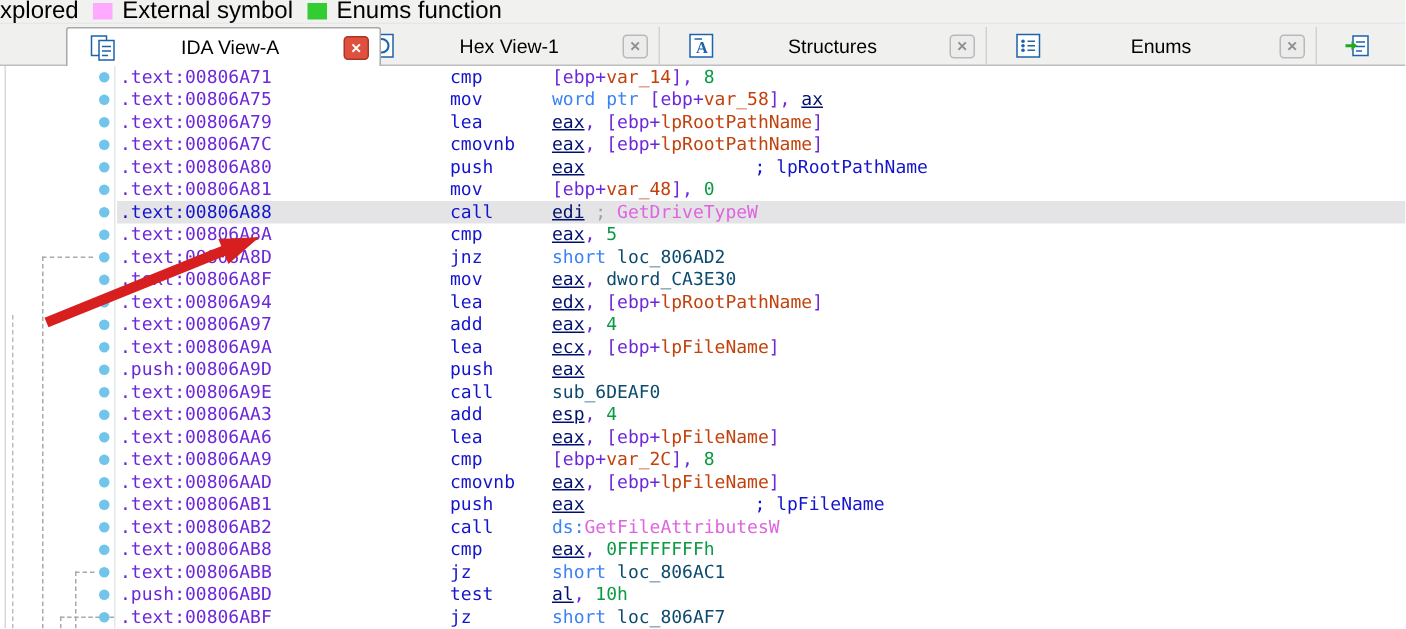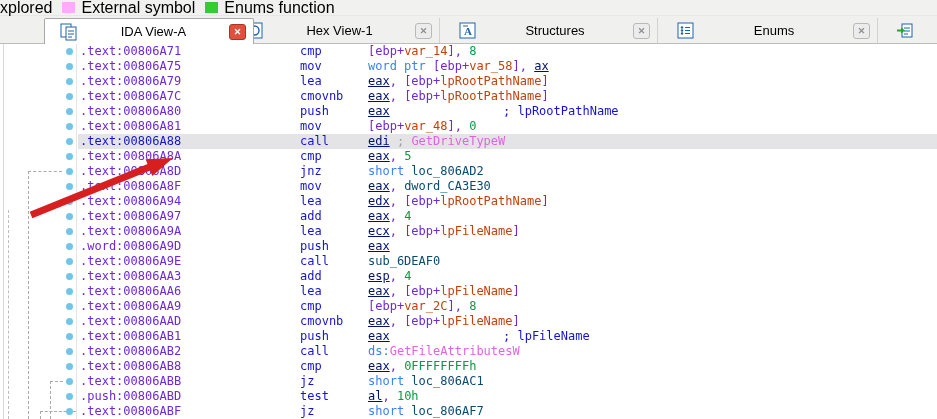--- a/index.html
+++ b/index.html
@@ -170,21 +170,21 @@
         <div class="row"><span class="addr">.text:00806A7C</span><span class="mn">cmovnb</span><span class="r">eax</span><span class="p">, [ebp+</span><span class="v">lpRootPathName</span><span class="p">]</span></div>
         <div class="row"><span class="addr">.text:00806A80</span><span class="mn">push</span><span class="r">eax</span><span class="cmt">; lpRootPathName</span></div>
         <div class="row"><span class="addr">.text:00806A81</span><span class="mn">mov</span><span class="p">[ebp+</span><span class="v">var_48</span><span class="p">], </span><span class="n">0</span></div>
         <div class="row hl"><span class="addr">.text:00806A88</span><span class="mn">call</span><span class="r">edi</span><span class="s"> ; </span><span class="x">GetDriveTypeW</span></div>
         <div class="row"><span class="addr">.text:00806A8A</span><span class="mn">cmp</span><span class="r">eax</span><span class="p">, </span><span class="n">5</span></div>
         <div class="row"><span class="addr">.text:00806A8D</span><span class="mn">jnz</span><span class="k">short </span><span class="d">loc_806AD2</span></div>
         <div class="row"><span class="addr">.text:00806A8F</span><span class="mn">mov</span><span class="r">eax</span><span class="p">, </span><span class="d">dword_CA3E30</span></div>
         <div class="row"><span class="addr">.text:00806A94</span><span class="mn">lea</span><span class="r">edx</span><span class="p">, [ebp+</span><span class="v">lpRootPathName</span><span class="p">]</span></div>
         <div class="row"><span class="addr">.text:00806A97</span><span class="mn">add</span><span class="r">eax</span><span class="p">, </span><span class="n">4</span></div>
         <div class="row"><span class="addr">.text:00806A9A</span><span class="mn">lea</span><span class="r">ecx</span><span class="p">, [ebp+</span><span class="v">lpFileName</span><span class="p">]</span></div>
-        <div class="row"><span class="addr">.word:00806A9D</span><span class="mn">push</span><span class="r">eax</span></div>
+        <div class="row"><span class="addr">.push:00806A9D</span><span class="mn">push</span><span class="r">eax</span></div>
         <div class="row"><span class="addr">.text:00806A9E</span><span class="mn">call</span><span class="d">sub_6DEAF0</span></div>
         <div class="row"><span class="addr">.text:00806AA3</span><span class="mn">add</span><span class="r">esp</span><span class="p">, </span><span class="n">4</span></div>
         <div class="row"><span class="addr">.text:00806AA6</span><span class="mn">lea</span><span class="r">eax</span><span class="p">, [ebp+</span><span class="v">lpFileName</span><span class="p">]</span></div>
         <div class="row"><span class="addr">.text:00806AA9</span><span class="mn">cmp</span><span class="p">[ebp+</span><span class="v">var_2C</span><span class="p">], </span><span class="n">8</span></div>
         <div class="row"><span class="addr">.text:00806AAD</span><span class="mn">cmovnb</span><span class="r">eax</span><span class="p">, [ebp+</span><span class="v">lpFileName</span><span class="p">]</span></div>
         <div class="row"><span class="addr">.text:00806AB1</span><span class="mn">push</span><span class="r">eax</span><span class="cmt">; lpFileName</span></div>
         <div class="row"><span class="addr">.text:00806AB2</span><span class="mn">call</span><span class="k">ds:</span><span class="x">GetFileAttributesW</span></div>
         <div class="row"><span class="addr">.text:00806AB8</span><span class="mn">cmp</span><span class="r">eax</span><span class="p">, </span><span class="n">0FFFFFFFFh</span></div>
         <div class="row"><span class="addr">.text:00806ABB</span><span class="mn">jz</span><span class="k">short </span><span class="d">loc_806AC1</span></div>
         <div class="row"><span class="addr">.push:00806ABD</span><span class="mn">test</span><span class="r">al</span><span class="p">, </span><span class="n">10h</span></div>

